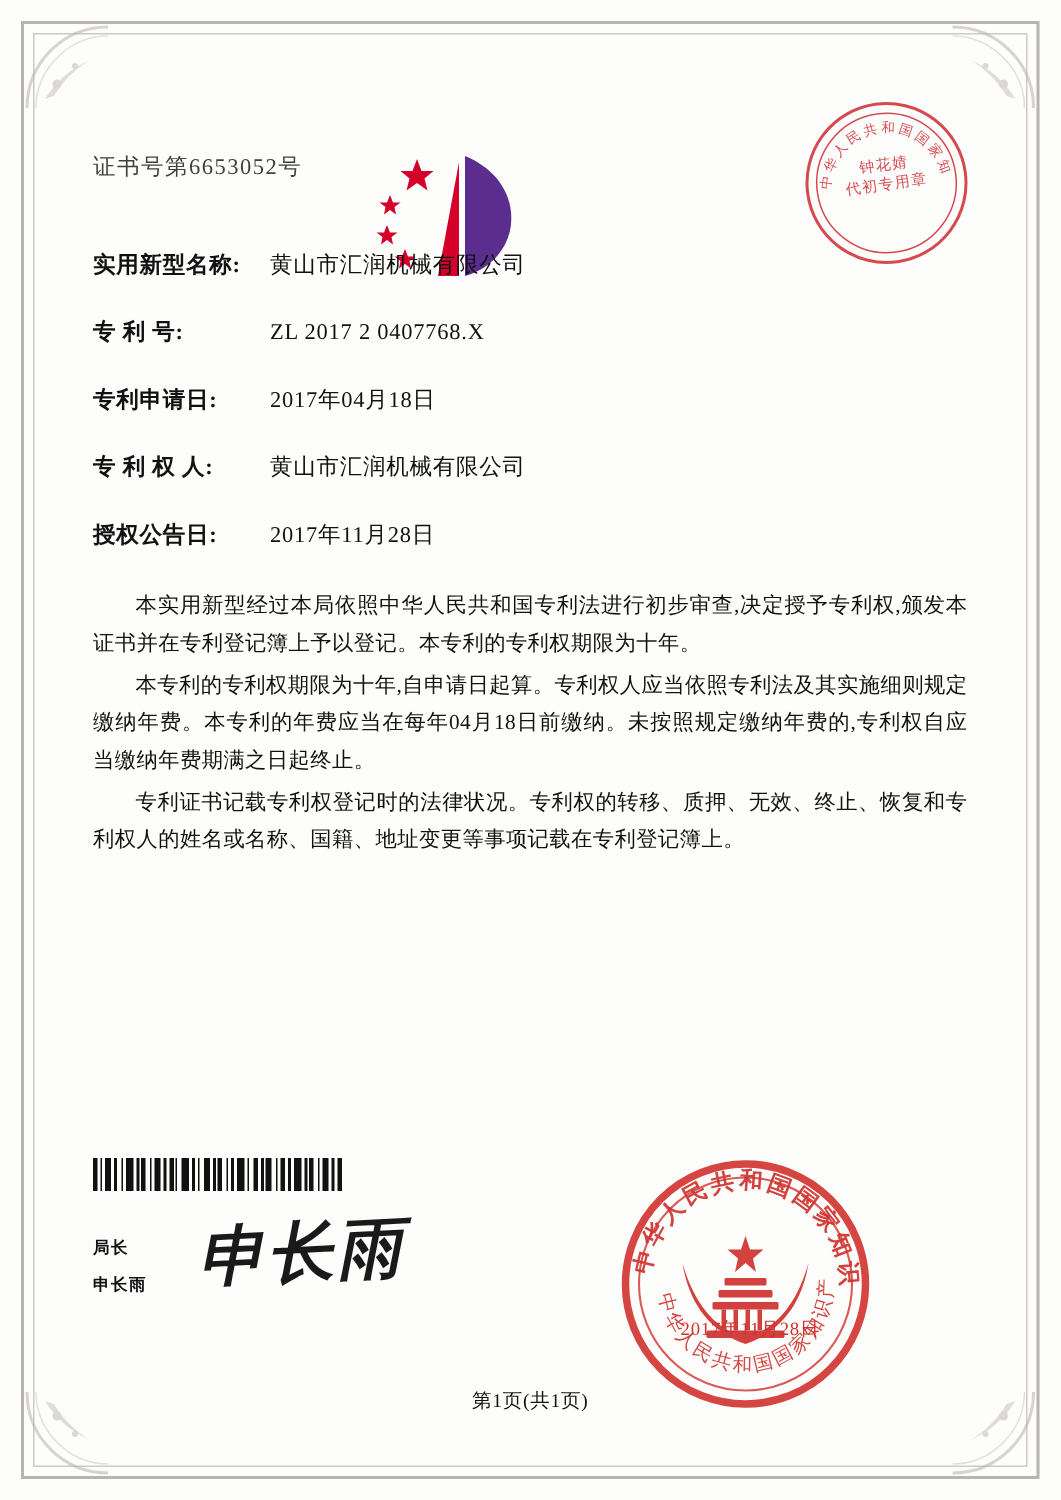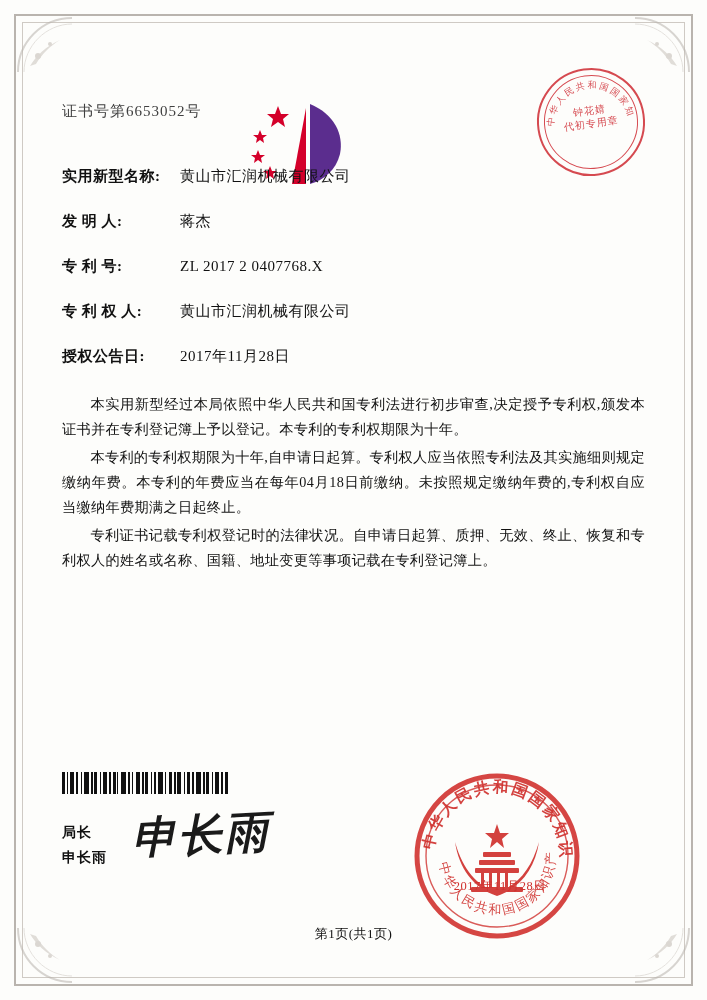--- a/index.html
+++ b/index.html
@@ -161,21 +161,21 @@
     display: block;
     background: #111;
     height: 100%;
   }
 
   
   .sign-block {
     position: absolute;
     left: 62px;
     top: 820px;
-    font-size: 14px;
+    font-size: 11px;
     color: #111;
     letter-spacing: 1px;
     line-height: 25px;
     font-weight: bold;
   }
   .handwriting {
     position: absolute;
     left: 132px;
     top: 806px;
     font-family: "DejaVu Serif", "Liberation Serif", serif;
@@ -297,47 +297,47 @@
     <div class="cert-number">证书号第6653052号</div>
 
 
     <div class="fields">
 
       <div class="field-row">
         <div class="field-label">实用新型名称:</div>
         <div class="field-value">黄山市汇润机械有限公司</div>
       </div>
 
-      <div class="field-row">
-        <div class="field-label">发 明 人:</div>
-        <div class="field-value">蒋杰</div>
-      </div>
 
       <div class="field-row">
         <div class="field-label">专 利 号:</div>
         <div class="field-value">ZL 2017 2 0407768.X</div>
       </div>
 
+      <div class="field-row">
+        <div class="field-label">专利申请日:</div>
+        <div class="field-value">2017年04月18日</div>
+      </div>
 
       <div class="field-row">
         <div class="field-label">专 利 权 人:</div>
         <div class="field-value">黄山市汇润机械有限公司</div>
       </div>
 
       <div class="field-row">
         <div class="field-label">授权公告日:</div>
         <div class="field-value">2017年11月28日</div>
       </div>
 
     </div>
 
     <div class="paragraphs">
       <p>本实用新型经过本局依照中华人民共和国专利法进行初步审查,决定授予专利权,颁发本证书并在专利登记簿上予以登记。本专利的专利权期限为十年。</p>
       <p>本专利的专利权期限为十年,自申请日起算。专利权人应当依照专利法及其实施细则规定缴纳年费。本专利的年费应当在每年04月18日前缴纳。未按照规定缴纳年费的,专利权自应当缴纳年费期满之日起终止。</p>
-      <p>专利证书记载专利权登记时的法律状况。自申请日起算、质押、无效、终止、恢复和专利权人的姓名或名称、国籍、地址变更等事项记载在专利登记簿上。</p>
+      <p>专利证书记载专利权登记时的法律状况。专利权的转移、质押、无效、终止、恢复和专利权人的姓名或名称、国籍、地址变更等事项记载在专利登记簿上。</p>
     </div>
 
   </div>
 
   <div class="barcode">
     <i style="width:3px"></i>
       <i style="width:2px;background:transparent"></i>
     <i style="width:1px"></i>
       <i style="width:2px;background:transparent"></i>
     <i style="width:4px"></i>

